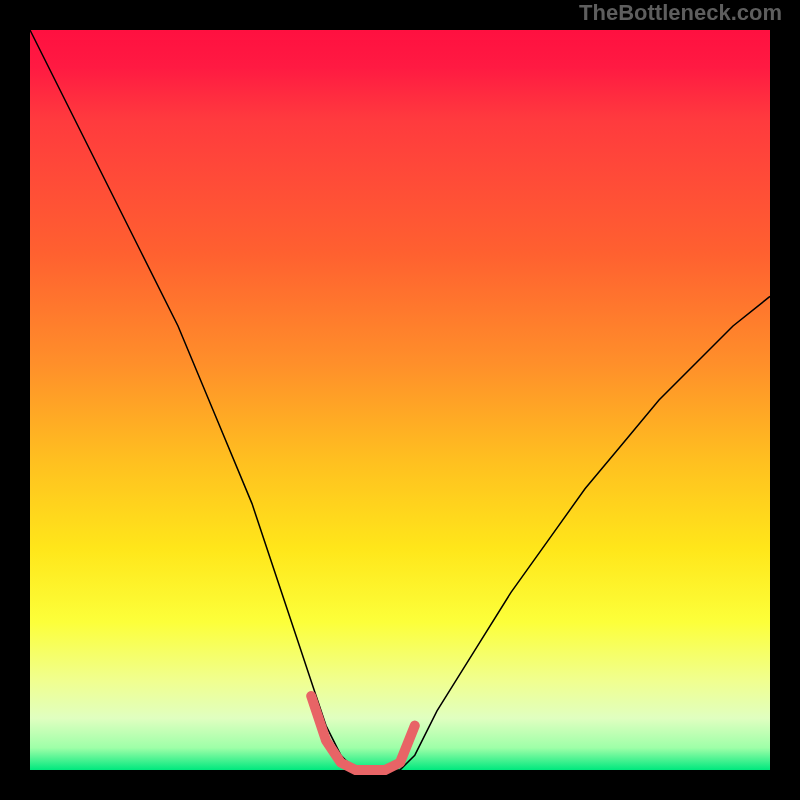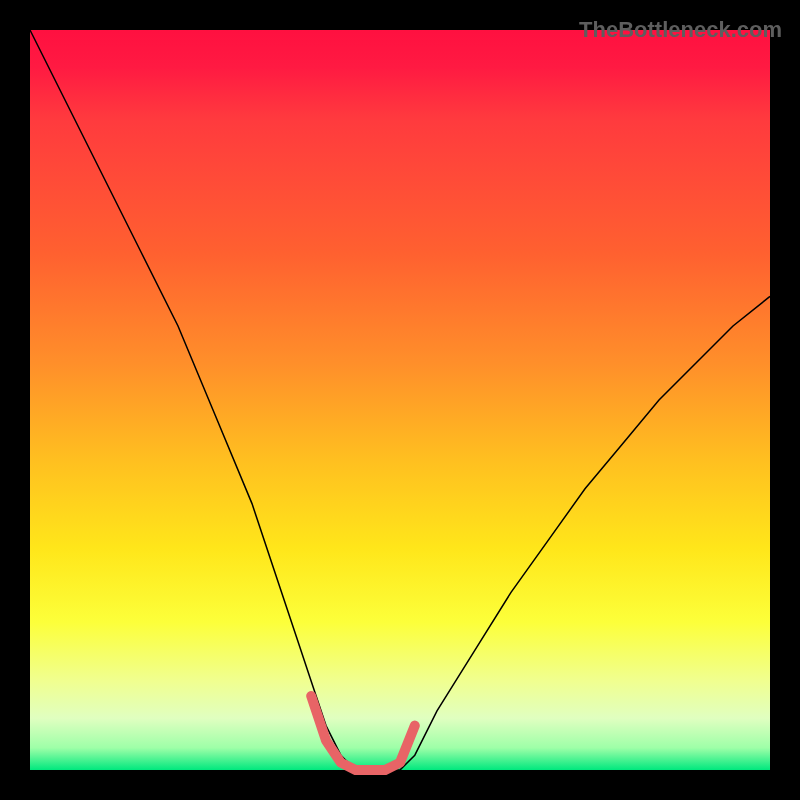--- a/index.html
+++ b/index.html
@@ -1,17 +1,17 @@
 <!DOCTYPE html>
 <html><head>
 <meta charset="utf-8">
 <style>
   * { margin: 0; padding: 0; box-sizing: border-box; }
   body { width: 800px; height: 800px; background: #000; font-family: Arial, sans-serif; overflow: hidden; position: relative; }
-  .watermark { position: absolute; top: 17px; right: 18px; color: #5e5e5e; font-size: 22px; font-weight: bold; z-index: 10; letter-spacing: 0px; }
+  .watermark { position: absolute; top: 0; right: 18px; color: #5e5e5e; font-size: 22px; font-weight: bold; z-index: 10; letter-spacing: 0px; }
   .plot-area { position: absolute; left: 30px; top: 30px; width: 740px; height: 740px; background: linear-gradient(to bottom,
       #ff1040 0%,
       #ff1a42 5%,
       #ff3a3e 12%,
       #ff6030 30%,
       #ff8f2a 45%,
       #ffbf20 58%,
       #ffe61a 70%,
       #fcff3a 80%,
       #f0ff90 88%,

